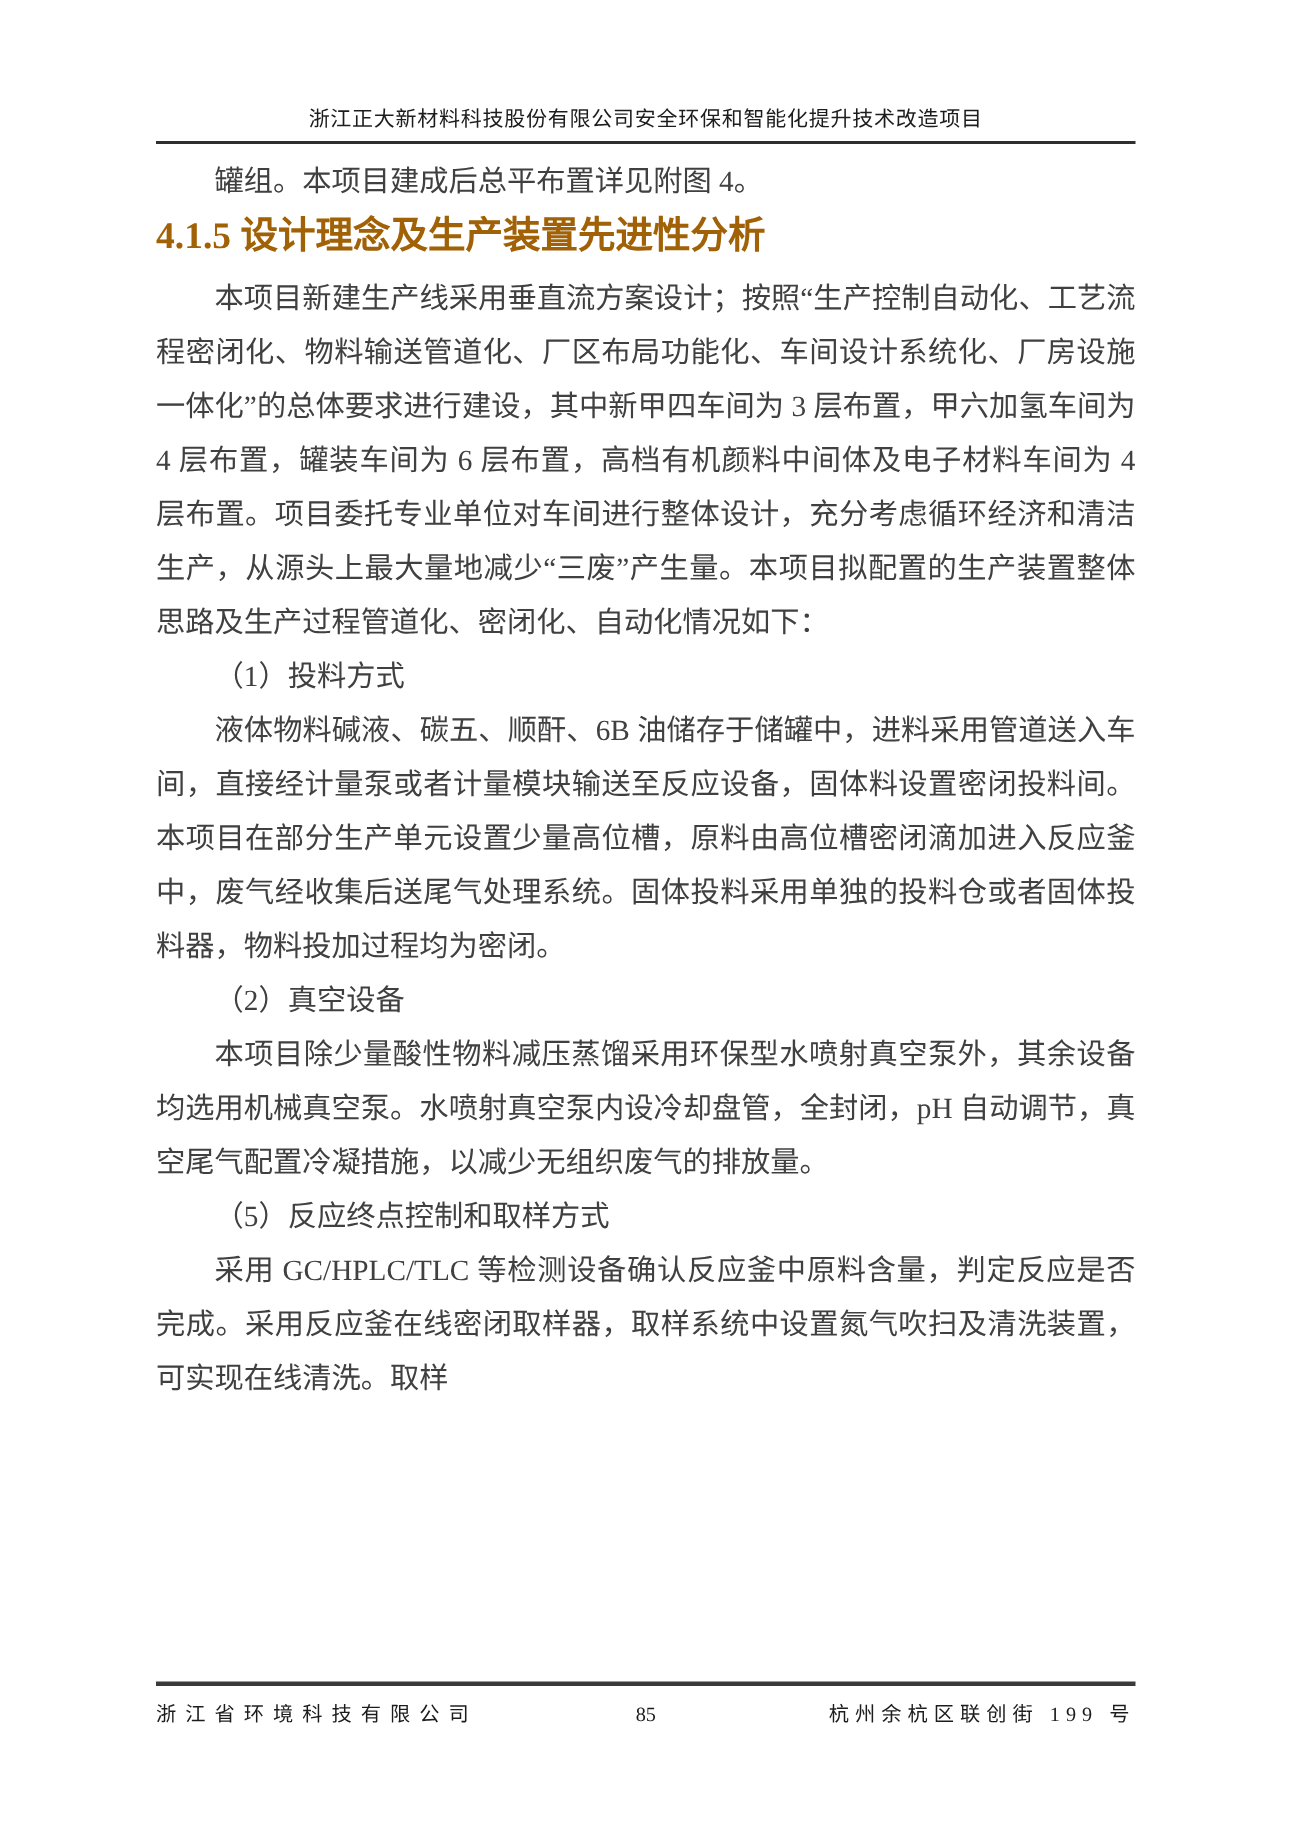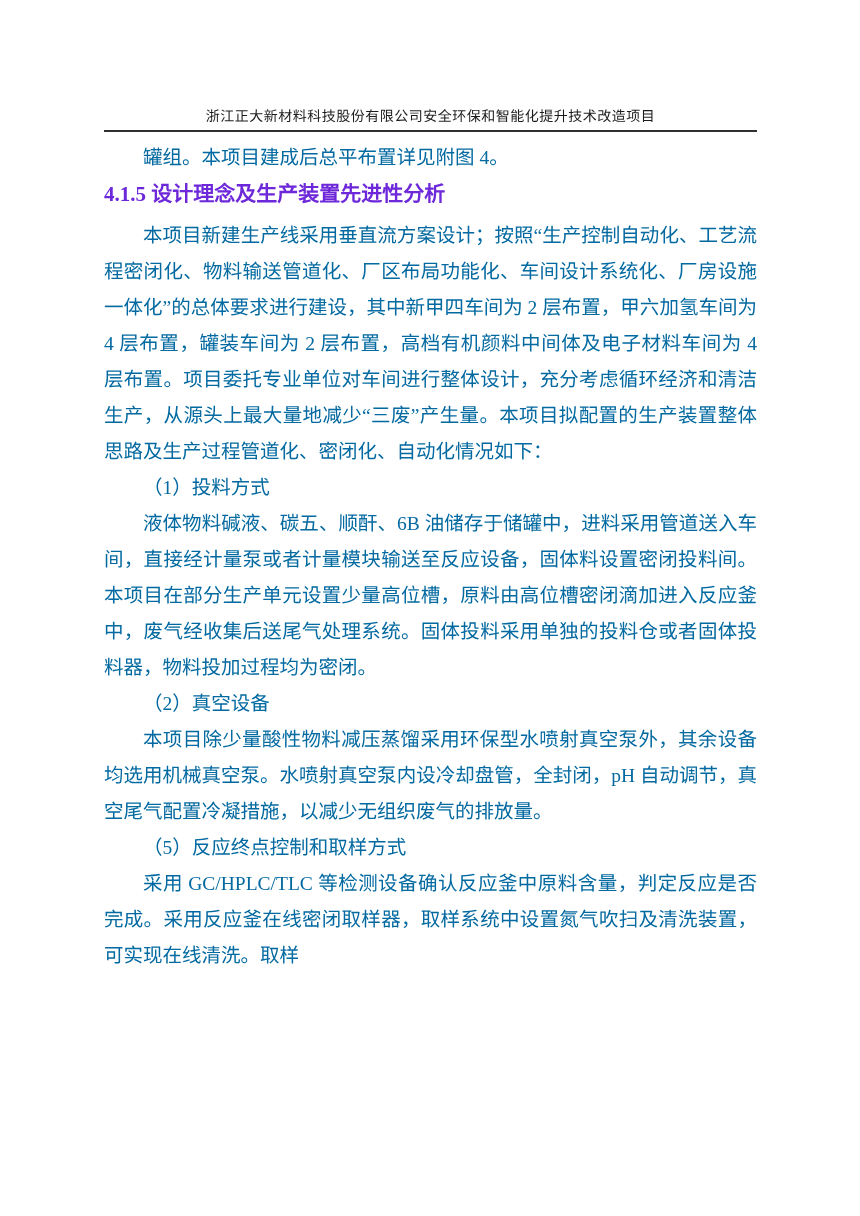--- a/index.html
+++ b/index.html
@@ -14,21 +14,21 @@
     overflow: hidden;
   }
   .page {
     position: relative;
     width: 860px;
     height: 1216px;
     background: #ffffff;
   }
   .doc-header {
     margin: 0 103px 0 104px;
-    padding-top: 108px;
+    padding-top: 72px;
   }
   .doc-header-title {
     text-align: center;
     font-size: 14px;
     line-height: 17px;
     letter-spacing: 0.5px;
     color: #1c1c1c;
   }
   .doc-header-rule {
     margin-top: 5px;
@@ -38,29 +38,29 @@
     margin: 0 103px 0 104px;
     padding-top: 8px;
   }
   .para {
     margin: 0;
     font-size: 19.5px;
     line-height: 36px;
     text-align: justify;
     text-indent: 2em;
     word-break: break-all;
-    color: #0369a1;
+    color: #404040;
   }
   .section-heading {
     margin: 0 0 6px 0;
-    font-size: 21px;
+    font-size: 25px;
     line-height: 36px;
     font-weight: bold;
     text-indent: 0;
-    color: #6d28d9;
+    color: #a16207;
   }
   .doc-footer {
     position: absolute;
     left: 104px;
     right: 103px;
     top: 1121px;
     border-top: 3px solid #3a3a3a;
     padding-top: 7px;
     display: flex;
     align-items: baseline;
@@ -79,28 +79,33 @@
   <header class="doc-header">
     <div class="doc-header-title">浙江正大新材料科技股份有限公司安全环保和智能化提升技术改造项目</div>
     <div class="doc-header-rule"></div>
   </header>
 
   <main class="doc-body">
     <p class="para">罐组。本项目建成后总平布置详见附图 4。</p>
 
     <h2 class="section-heading">4.1.5 设计理念及生产装置先进性分析</h2>
 
-    <p class="para">本项目新建生产线采用垂直流方案设计；按照“生产控制自动化、工艺流程密闭化、物料输送管道化、厂区布局功能化、车间设计系统化、厂房设施一体化”的总体要求进行建设，其中新甲四车间为 2 层布置，甲六加氢车间为 4 层布置，罐装车间为 2 层布置，高档有机颜料中间体及电子材料车间为 4 层布置。项目委托专业单位对车间进行整体设计，充分考虑循环经济和清洁生产，从源头上最大量地减少“三废”产生量。本项目拟配置的生产装置整体思路及生产过程管道化、密闭化、自动化情况如下：</p>
+    <p class="para">本项目新建生产线采用垂直流方案设计；按照“生产控制自动化、工艺流程密闭化、物料输送管道化、厂区布局功能化、车间设计系统化、厂房设施一体化”的总体要求进行建设，其中新甲四车间为 3 层布置，甲六加氢车间为 4 层布置，罐装车间为 6 层布置，高档有机颜料中间体及电子材料车间为 4 层布置。项目委托专业单位对车间进行整体设计，充分考虑循环经济和清洁生产，从源头上最大量地减少“三废”产生量。本项目拟配置的生产装置整体思路及生产过程管道化、密闭化、自动化情况如下：</p>
 
     <p class="para">（1）投料方式</p>
     <p class="para">液体物料碱液、碳五、顺酐、6B 油储存于储罐中，进料采用管道送入车间，直接经计量泵或者计量模块输送至反应设备，固体料设置密闭投料间。本项目在部分生产单元设置少量高位槽，原料由高位槽密闭滴加进入反应釜中，废气经收集后送尾气处理系统。固体投料采用单独的投料仓或者固体投料器，物料投加过程均为密闭。</p>
 
 
 
     <p class="para">（2）真空设备</p>
     <p class="para">本项目除少量酸性物料减压蒸馏采用环保型水喷射真空泵外，其余设备均选用机械真空泵。水喷射真空泵内设冷却盘管，全封闭，pH 自动调节，真空尾气配置冷凝措施，以减少无组织废气的排放量。</p>
 
     <p class="para">（5）反应终点控制和取样方式</p>
     <p class="para">采用 GC/HPLC/TLC 等检测设备确认反应釜中原料含量，判定反应是否完成。采用反应釜在线密闭取样器，取样系统中设置氮气吹扫及清洗装置，可实现在线清洗。取样</p>
   </main>
 
+  <footer class="doc-footer">
+    <span class="footer-left">浙江省环境科技有限公司</span>
+    <span class="footer-center">85</span>
+    <span class="footer-right">杭州余杭区联创街 199 号</span>
+  </footer>
 
 </div>
 
 </body></html>

